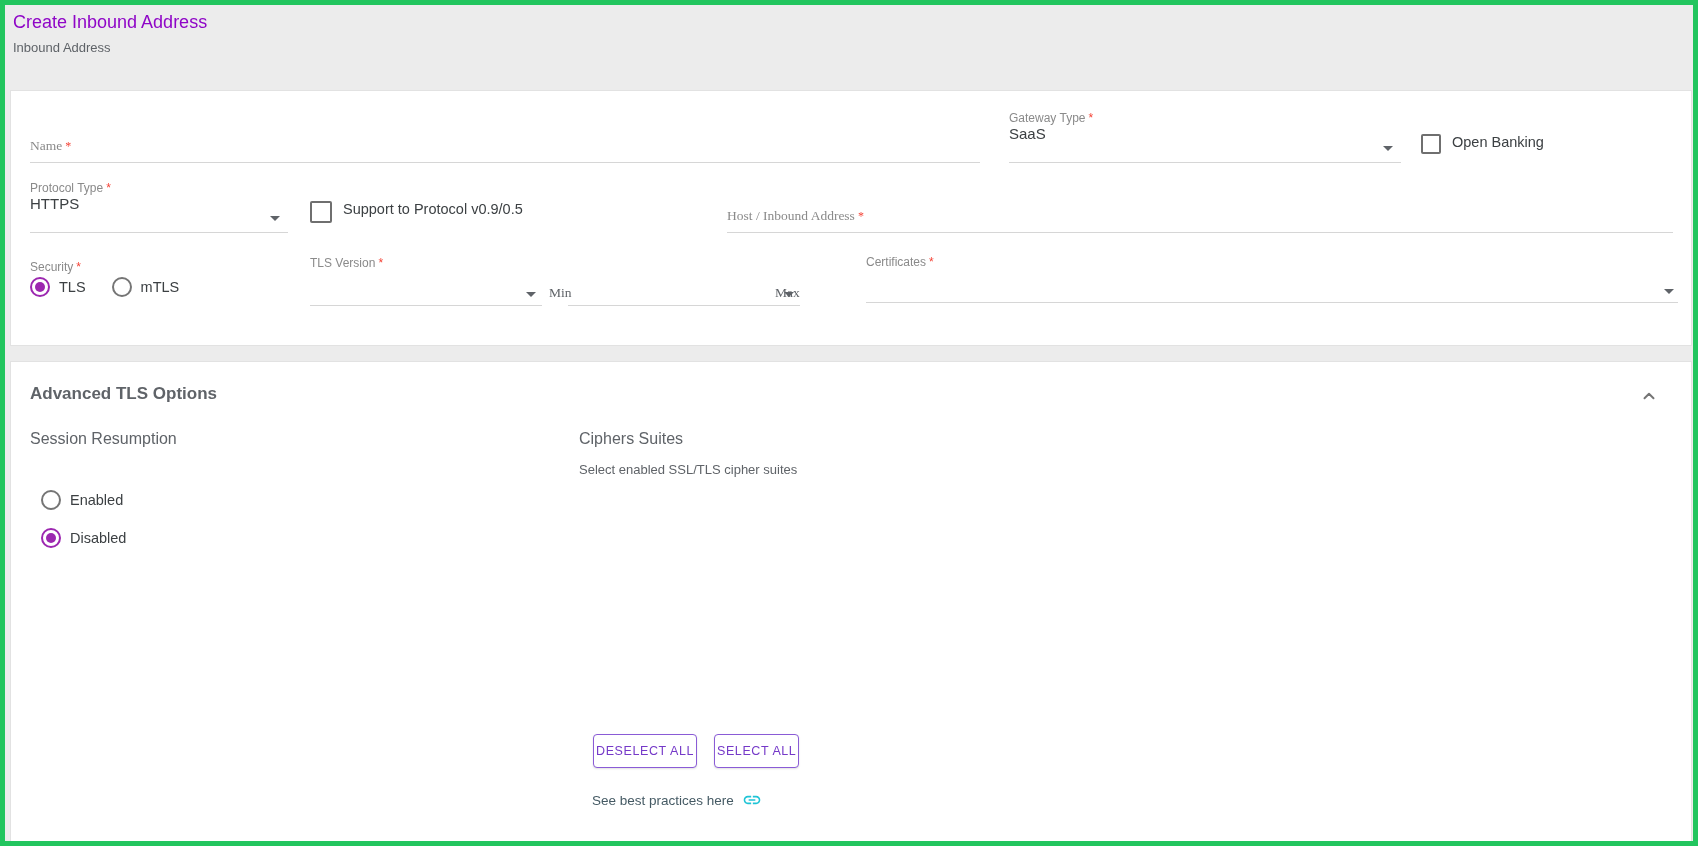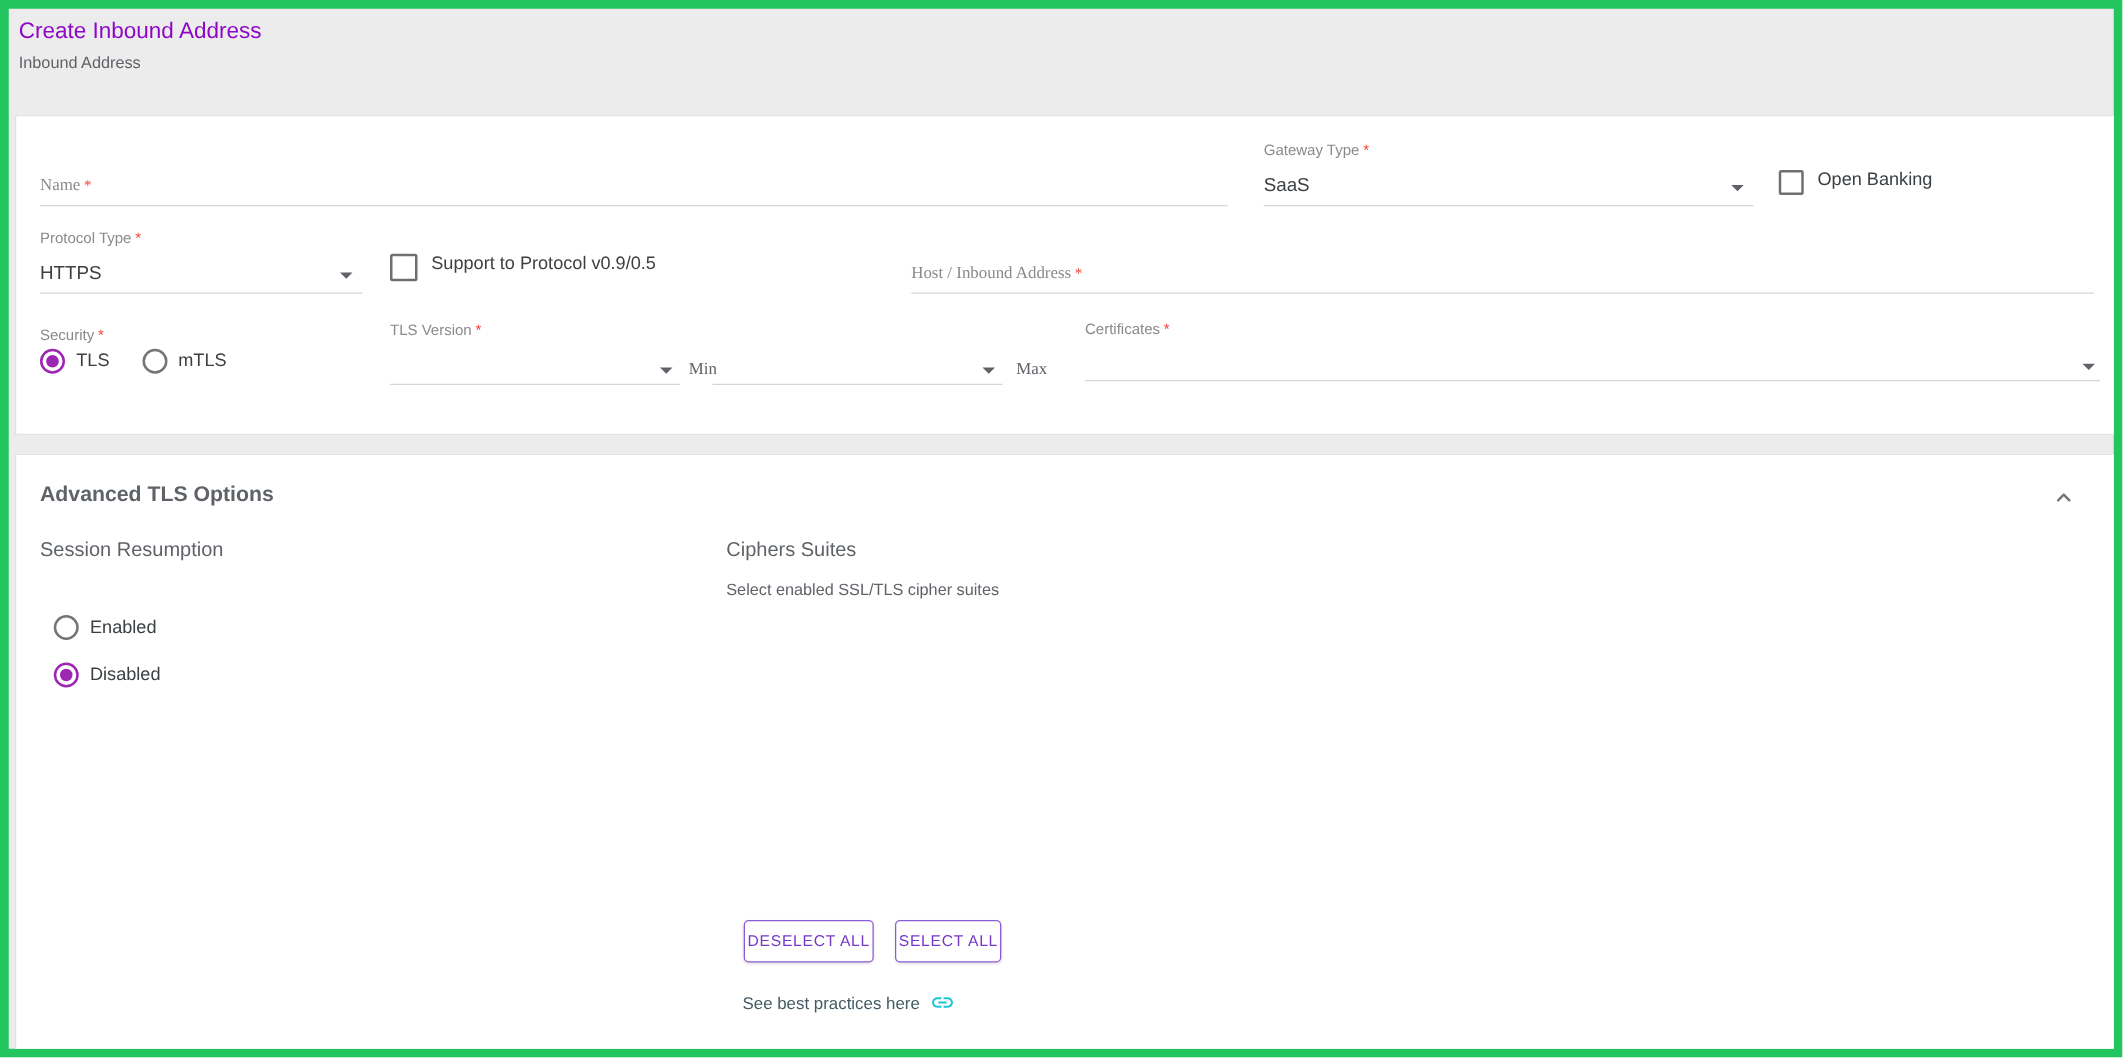--- a/index.html
+++ b/index.html
@@ -2,21 +2,21 @@
 <html><head>
 <meta charset="utf-8">
 <style>
   * { box-sizing: border-box; }
   html,body { margin:0; padding:0; background:#fff; }
   body { font-family: "Liberation Sans", "DejaVu Sans", sans-serif; }
 
   .window {
     position: relative;
     width: 1698px; height: 846px;
-    border: 7px solid #22c55e;
+    border: 5px solid #22c55e;
     background: #ececec;
     overflow: hidden;
   }
 
   
   .header { position:absolute; left:8px; top:6px; }
   .page-title { font-size:18px; font-weight:500; color:#8f06c7; line-height:22px; }
   .page-subtitle { font-size:13px; color:#5f6368; margin-top:7px; }
 
   
@@ -27,21 +27,21 @@
   .card.basic    { top:85px;  height:256px; }
   .card.advanced { top:356px; height:485px; }
 
   
   .field { position:absolute; border-bottom:1px solid #d6d6d6; }
   .float-label { font-size:12px; color:#8a8a8a; white-space:nowrap; }
   .inline-label { font-size:13.5px; color:#8a8a8a; white-space:nowrap;font-family:Liberation Serif, serif; }
   .req { color:#f44336; margin-left:3px; font-size:12px; }
   .field-value { font-size:15px; color:#3c4043; }
 
-  .select-field { display:flex; flex-direction:column; justify-content:space-between; padding-bottom:7px; cursor:pointer; }
+  .select-field { display:flex; flex-direction:column; justify-content:space-between; padding-bottom:20px; cursor:pointer; }
   .caret {
     position:absolute; right:8px; bottom:11px;
     width:0; height:0;
     border-left:5px solid transparent; border-right:5px solid transparent;
     border-top:5px solid #5f6368;
   }
   .empty-field { display:flex; align-items:flex-end; padding-bottom:8px; cursor:text; }
 
   
   .check-row { position:absolute; display:flex; align-items:flex-start; gap:11px; cursor:pointer; }
@@ -142,21 +142,21 @@
     <div style="position:absolute; left:299px; top:162px;">
       <span class="float-label"><span>TLS Version</span><span class="req">*</span></span>
     </div>
     <div class="field" style="left:299px; top:180px; width:232px; height:35px;">
       <span class="caret" style="bottom:8px; right:6px;"></span>
     </div>
     <span class="inline-label" style="position:absolute; left:538px; top:194px; color:#5f6368;">Min</span>
     <div class="field" style="left:557px; top:180px; width:232px; height:35px;">
       <span class="caret" style="bottom:8px; right:6px;"></span>
     </div>
-    <span class="inline-label" style="position:absolute; left:800px; top:194px; color:#5f6368;">Max</span>
+    <span class="inline-label" style="position:absolute; left:764px; top:194px; color:#5f6368;">Max</span>
 
     <div style="position:absolute; left:855px; top:161px;">
       <span class="float-label"><span>Certificates</span><span class="req">*</span></span>
     </div>
     <div class="field" style="left:855px; top:177px; width:812px; height:35px;">
       <span class="caret" style="bottom:8px; right:4px;"></span>
     </div>
   </div>
 
   <div class="card advanced">

